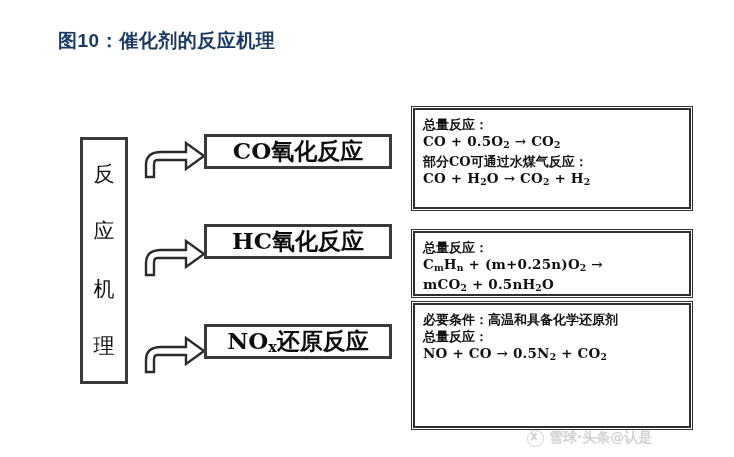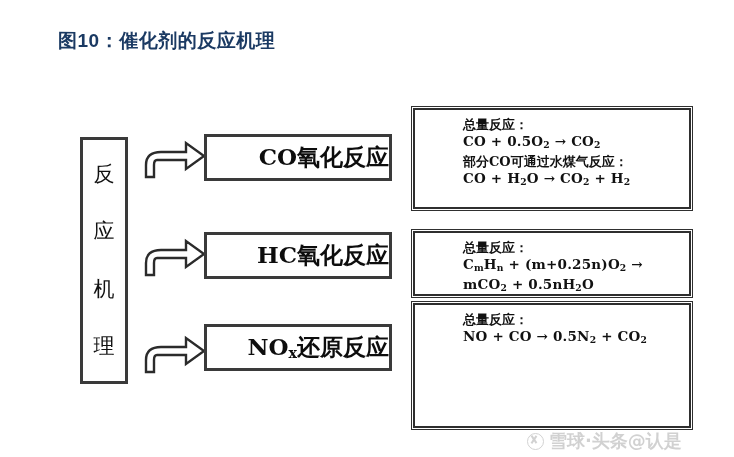--- a/index.html
+++ b/index.html
@@ -59,41 +59,41 @@
     color: #111111;
     line-height: 1;
     font-family: "DejaVu Serif", "Liberation Serif", serif;
   }
 
   
   .stage-box {
     position: absolute;
     left: 204px;
     width: 188px;
-    height: 47px;
+    height: 35px;
     border: 3px solid #3a3a3a;
     background: #ffffff;
     box-sizing: border-box;
     display: flex;
     align-items: center;
-    justify-content: flex-end;
+    justify-content: center;
   }
   .stage-box .stage-label {
     font-size: 23px;
     font-weight: bold;
     color: #0d0d0d;
     white-space: nowrap;
     font-family: "DejaVu Serif", "Liberation Serif", serif;
   }
   .stage-box .stage-label sub {
     font-size: 0.62em;
     vertical-align: -0.22em;
   }
   #stage-box-0 { top: 134px; }
-  #stage-box-1 { top: 232px; }
+  #stage-box-1 { top: 224px; }
   #stage-box-2 { top: 324px; }
 
   
   .detail-panel {
     position: absolute;
     left: 413px;
     width: 278px;
     border: 2px solid #2f2f2f;
     outline: 1px solid #2f2f2f;
     outline-offset: 1px;
@@ -104,21 +104,20 @@
   #detail-panel-0 { top: 108px; height: 101px; }
   #detail-panel-1 { top: 231px; height: 65px; }
   #detail-panel-2 { top: 303px; height: 125px; }
 
   .eq-line {
     font-size: 13.5px;
     line-height: 17px;
     color: #111111;
     white-space: nowrap;
     font-family: "DejaVu Serif", "Liberation Serif", serif;
-    margin-left: 40px;
   }
   .eq-line.cjk {
     font-weight: bold;
     font-size: 13px;
   }
   .eq-line.formula {
     font-weight: bold;
     letter-spacing: 0.2px;
   }
   .eq-line sub {
@@ -160,21 +159,21 @@
     position: absolute;
     left: 5.4px;
     top: 1.4px;
     width: 1.6px;
     height: 9px;
     background: #6a6a6a;
   }
   #watermark .wm-logo::before { transform: rotate(34deg); }
   #watermark .wm-logo::after  { transform: rotate(-34deg); }
   #watermark .wm-text {
-    font-size: 18px;
+    font-size: 14px;
     font-weight: bold;
     color: #6a6a6a;
     white-space: nowrap;
     font-family: "DejaVu Sans", "Liberation Sans", sans-serif;
   }
 </style>
 </head>
 <body>
 
 <div id="figure-title">图10：催化剂的反应机理</div>
@@ -213,20 +212,21 @@
       <div class="eq-line formula">CO + 0.5O<sub>2</sub> → CO<sub>2</sub></div>
       <div class="eq-line cjk">部分CO可通过水煤气反应：</div>
       <div class="eq-line formula">CO + H<sub>2</sub>O → CO<sub>2</sub> + H<sub>2</sub></div>
     </div>
   <div id="detail-panel-1" class="detail-panel">
       <div class="eq-line cjk">总量反应：</div>
       <div class="eq-line formula">C<sub>m</sub>H<sub>n</sub> + (m+0.25n)O<sub>2</sub> →</div>
       <div class="eq-line formula">mCO<sub>2</sub> + 0.5nH<sub>2</sub>O</div>
     </div>
   <div id="detail-panel-2" class="detail-panel">
+      <div class="eq-line cjk">必要条件：高温和具备化学还原剂</div>
       <div class="eq-line cjk">总量反应：</div>
       <div class="eq-line formula">NO + CO → 0.5N<sub>2</sub> + CO<sub>2</sub></div>
     </div>
 
 </div>
 
 <div id="watermark">
   <span class="wm-logo"></span>
   <span class="wm-text">雪球·头条@认是</span>
 </div>

